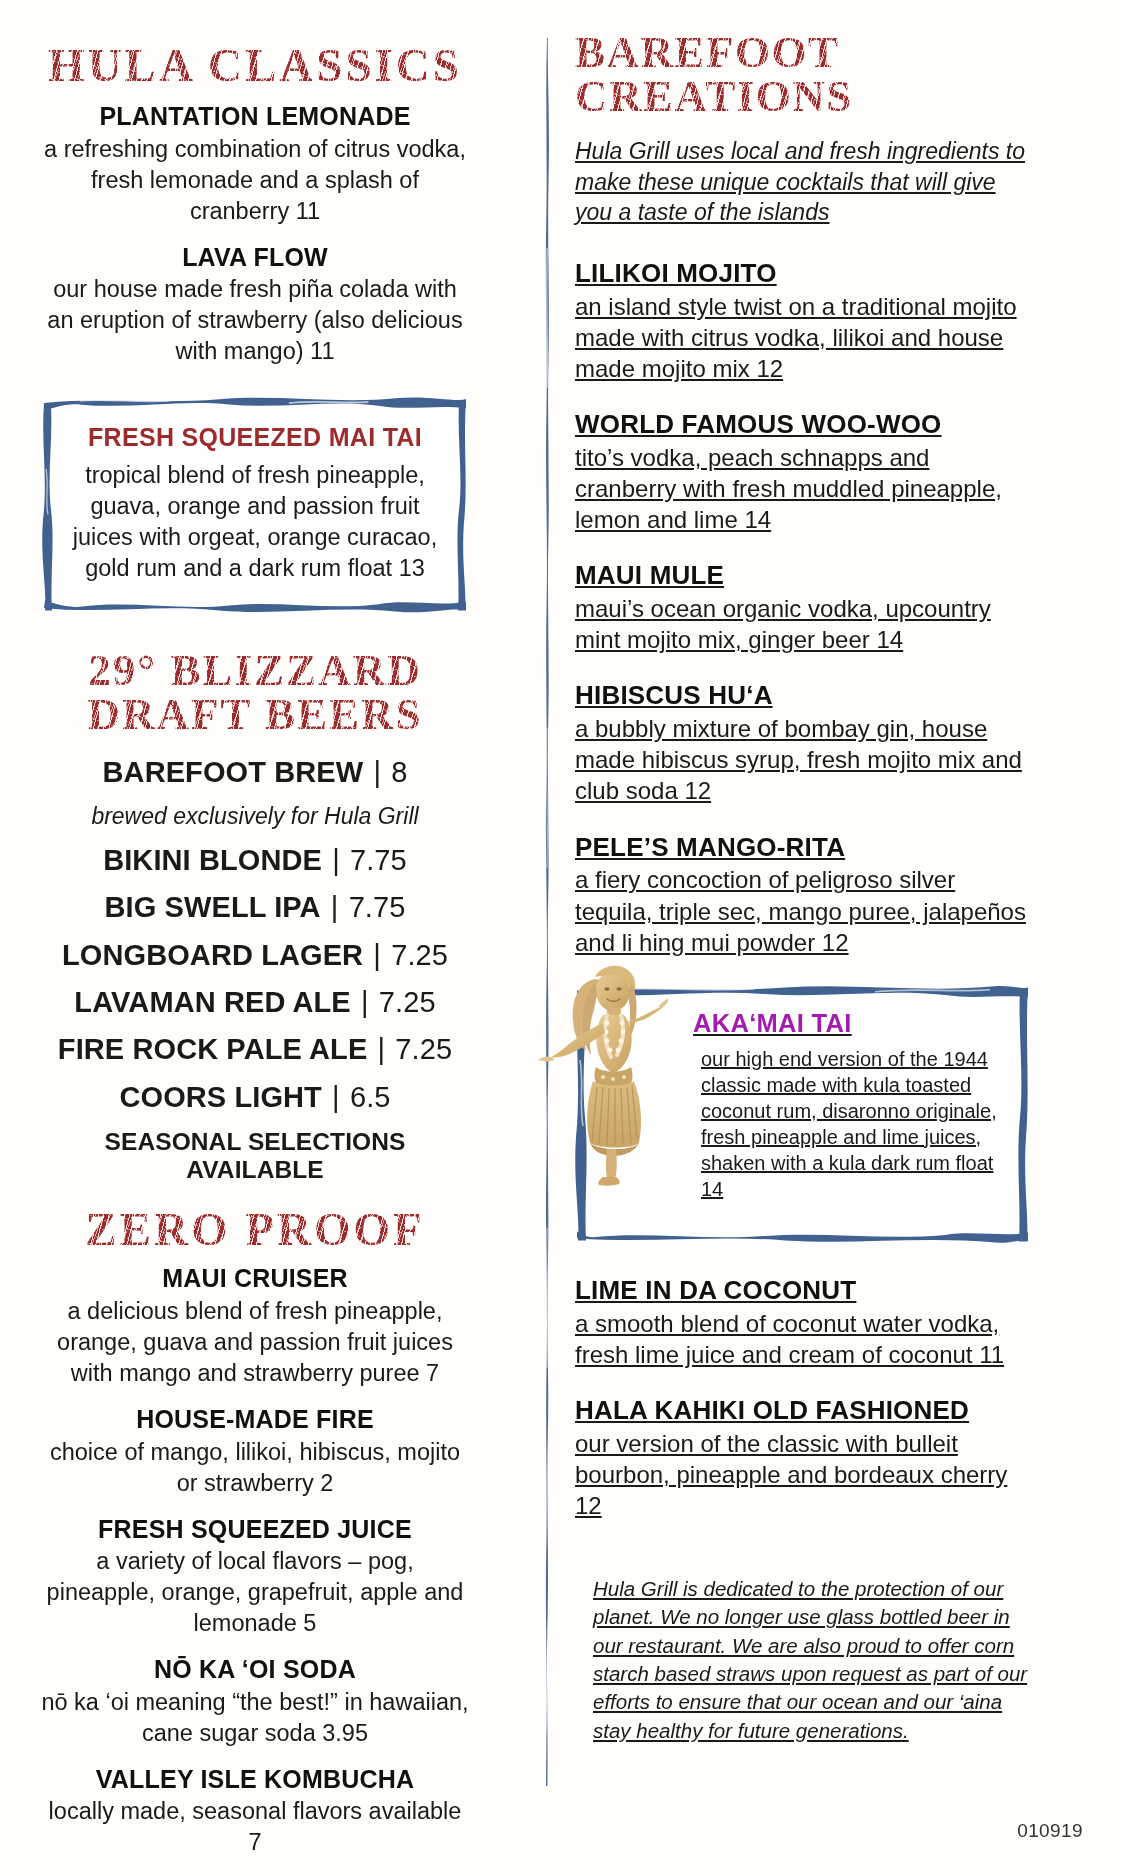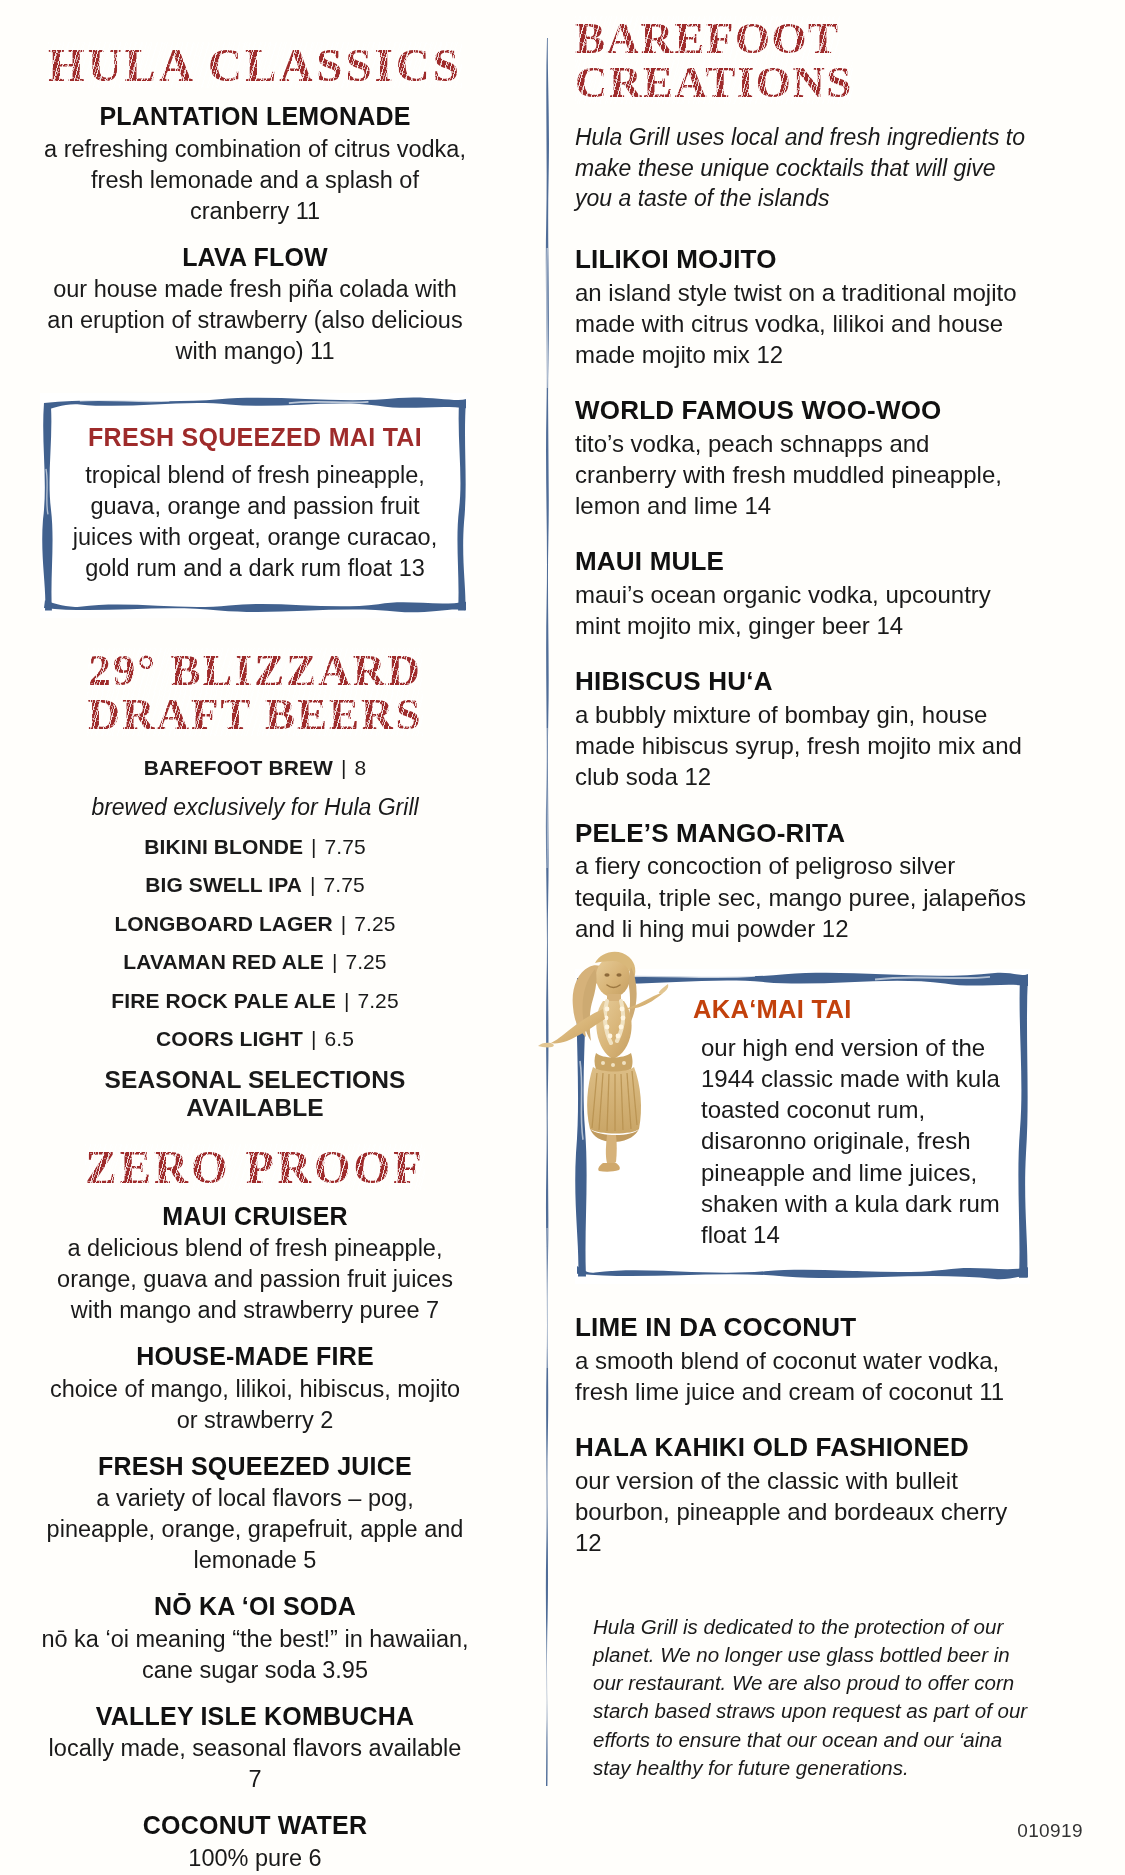--- a/index.html
+++ b/index.html
@@ -31,21 +31,22 @@
   .col-left {
     left: 40px;
     width: 430px;
     text-align: center;
     padding-top: 42px;
   }
   .col-right {
     left: 575px;
     width: 455px;
     text-align: left;
-    padding-top: 16px;
+    padding-top: 30px;
+    text-decoration: underline;
   }
 
   
   .divider {
     position: absolute;
     left: 541px;
     top: 38px;
     width: 12px;
     height: 1748px;
     pointer-events: none;
@@ -142,36 +143,36 @@
   
   #mai-tai-box { padding: 30px 18px 26px 18px; }
 
   
   #akamai-box {
     text-align: left;
     padding: 26px 20px 26px 118px;
     margin-top: 8px;
     min-height: 212px;
   }
-  #akamai-box .hl-title { font-size: 25.5px; color:#c2410c; margin-bottom:1px;}
-  #akamai-box .hl-desc { font-size: 24px; line-height: 1.30; }
+  #akamai-box .hl-title { font-size: 25.5px; color:#a21caf; margin-bottom:1px;}
+  #akamai-box .hl-desc { font-size: 20px; line-height: 1.30; }
 
   .dancer {
     position: absolute;
     left: -38px;
     top: -46px;
     width: 132px;
     height: 250px;
     pointer-events: none;
   }
 
   
   .beer-list { margin: 0; padding: 0; list-style: none; }
   .beer-row {
-    font-size: 21px;
+    font-size: 29px;
     line-height: 1.12;
     margin-bottom: 15px;
     letter-spacing: 0.1px;
   }
   .beer-name { font-weight: bold; }
   .beer-sep  { font-weight: 400; color:#1a1a1a; padding: 0 2px; }
   .beer-price { font-weight: 400; }
   .beer-sub {
     font-style: italic;
     font-size: 23px;

